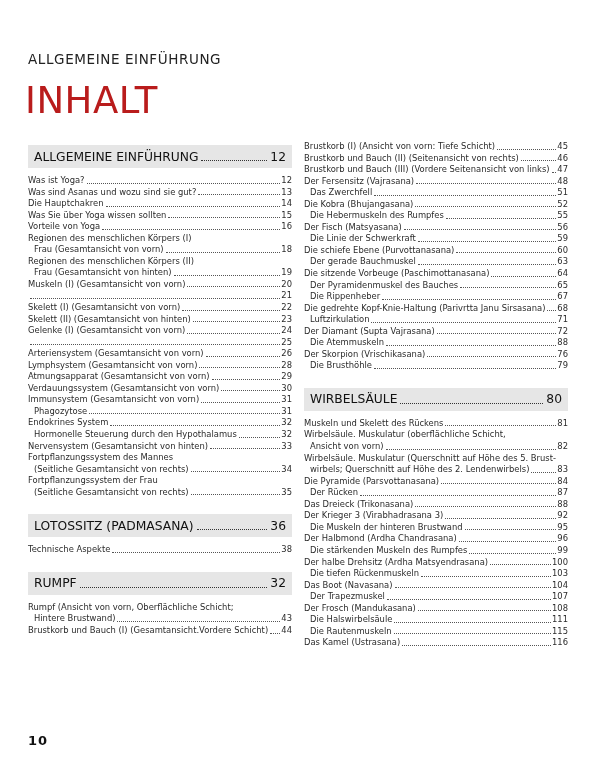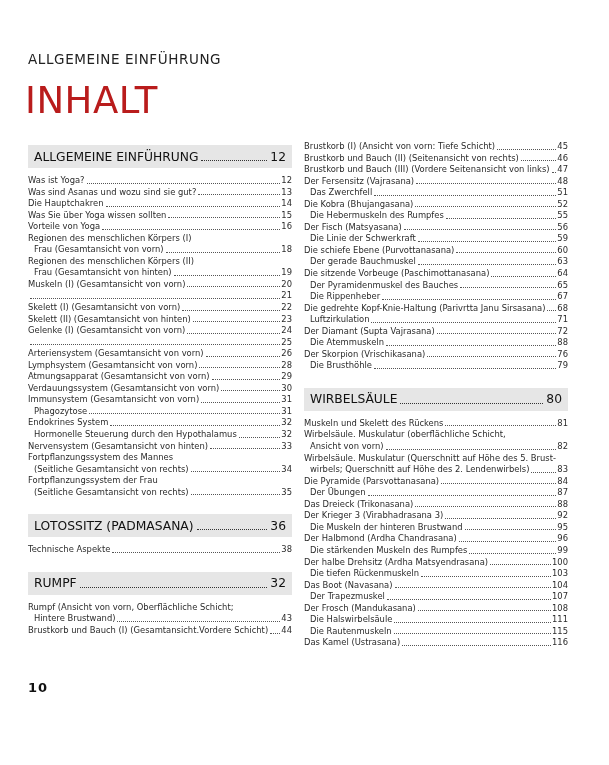--- a/index.html
+++ b/index.html
@@ -14,21 +14,21 @@
          font-size: 12.3px; color: #111; margin-bottom: 7px; }
   .sec .lbl { white-space: nowrap; }
   .sec .dots { flex: 1; border-bottom: 1px dotted #333; margin: 0 3px; height: 0; position: relative; top: 4px; }
   .sec .pg { white-space: nowrap; }
   .entry { font-size: 8.4px; line-height: 11.55px; color: #2a2a2a; display: flex; align-items: flex-end; }
   .entry .lbl { white-space: nowrap; }
   .entry .dots { flex: 1; border-bottom: 1px dotted #555; margin: 0 1px 3px 2px; height: 0; }
   .entry .pg { white-space: nowrap; }
   .entry.sub .lbl { padding-left: 6px; }
   .gap { height: 16px; }
-  .pagenum { position: absolute; left: 28px; top: 680px; font-size: 13px; font-weight: bold; letter-spacing: 1px; color: #111; }
+  .pagenum { position: absolute; left: 28px; top: 733px; font-size: 13px; font-weight: bold; letter-spacing: 1px; color: #111; }
 </style>
 </head>
 <body>
 
 <div class="kicker">ALLGEMEINE EINFÜHRUNG</div>
 <h1 class="title" style="margin:0;">INHALT</h1>
 
 <div class="col left">
   <div class="sec">
     <span class="lbl">ALLGEMEINE EINFÜHRUNG</span>
@@ -333,21 +333,21 @@
         <span class="lbl">wirbels; Querschnitt auf Höhe des 2. Lendenwirbels)</span>
         <span class="dots"></span>
         <span class="pg">83</span>
       </div>
       <div class="entry">
         <span class="lbl">Die Pyramide (Parsvottanasana)</span>
         <span class="dots"></span>
         <span class="pg">84</span>
       </div>
       <div class="entry sub">
-        <span class="lbl">Der Übungen</span>
+        <span class="lbl">Der Rücken</span>
         <span class="dots"></span>
         <span class="pg">87</span>
       </div>
       <div class="entry">
         <span class="lbl">Das Dreieck (Trikonasana)</span>
         <span class="dots"></span>
         <span class="pg">88</span>
       </div>
       <div class="entry">
         <span class="lbl">Der Krieger 3 (Virabhadrasana 3)</span>

